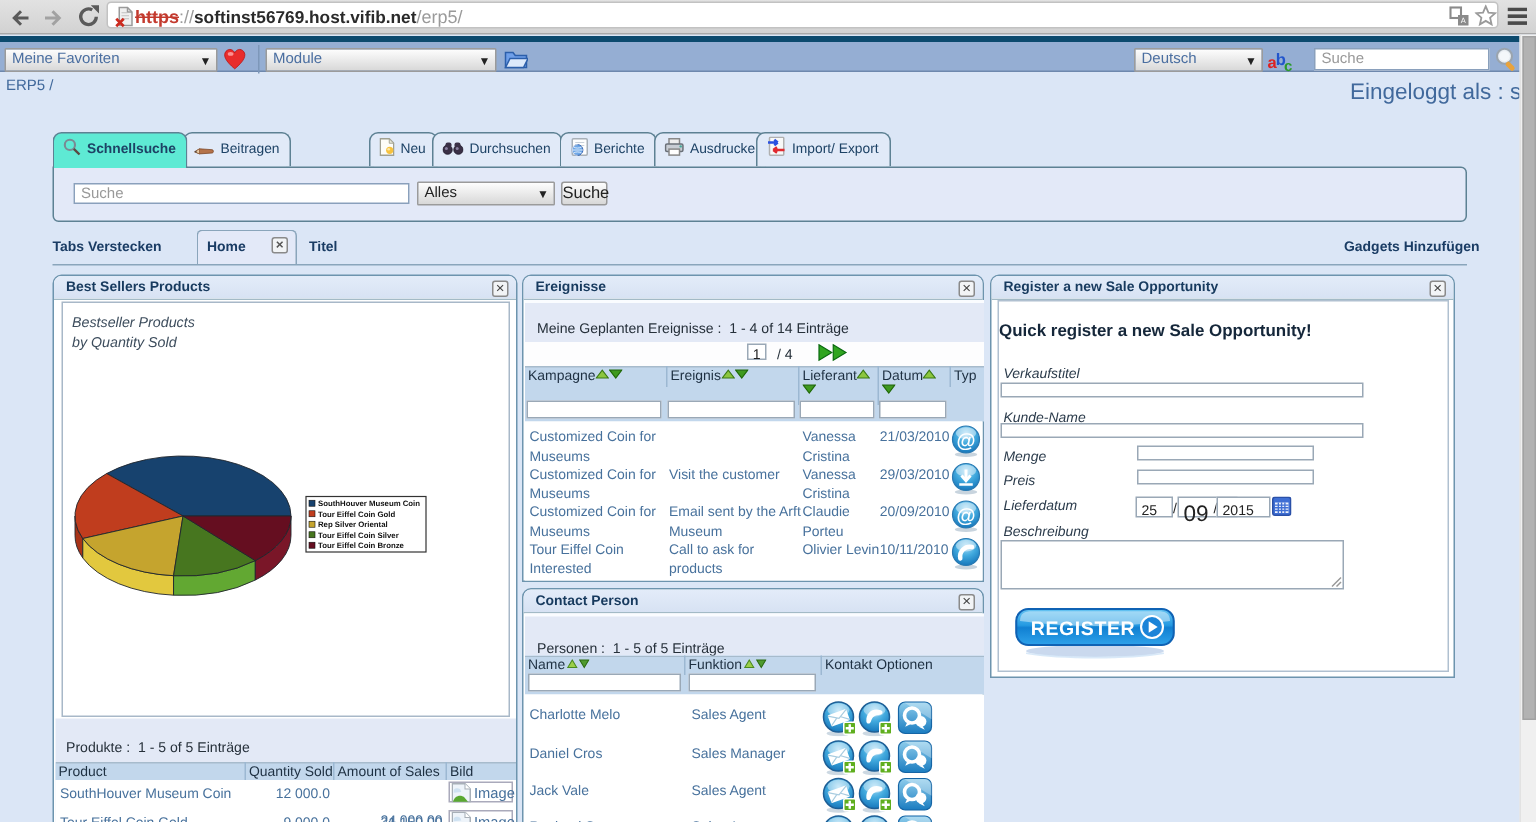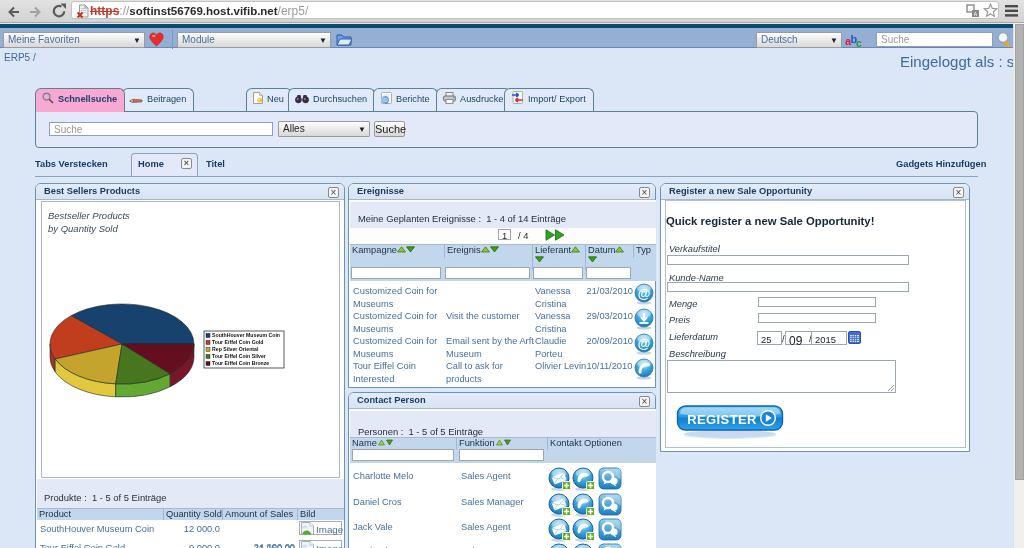--- a/index.html
+++ b/index.html
@@ -31,21 +31,21 @@
 
 
 .navtext { color:#41699c; font-size:15px; white-space:nowrap; }
 .bold-blue { color:#1a3c64; font-size:9.3px; font-weight:bold; white-space:nowrap; }
 
 
 .tab { position:absolute; top:88px; height:23px; border:1px solid #5d8193; border-bottom:none;
   border-radius:6px 6px 0 0; background:#e1eaf8; font-size:9.2px; color:#1d4265;
   line-height:21px; white-space:nowrap; padding-right:7px; }
 .tab .ticon { display:inline-block; vertical-align:-2px; margin:0 4px 0 6px; }
-.tab.active { background:#f9a8d4; height:24px; font-weight:bold; z-index:3; }
+.tab.active { background:#5eead4; height:24px; font-weight:bold; z-index:3; }
 
 #searchpanel { position:absolute; left:35px; top:111px; width:943px; height:37px;
   background:#e3e9f8; border:1px solid #5d8193; border-radius:0 4px 4px 4px; }
 
 
 .panel { position:absolute; background:#fff; border:1px solid #6d94ae; border-radius:6px 6px 0 0; }
 .ptitle { position:absolute; left:0; top:0; right:0; height:16px; border-radius:5px 5px 0 0;
   background:linear-gradient(#e3ecf9,#d7e2f3); border-bottom:1px solid #a3bac6;
   font-size:9.3px; font-weight:bold; color:#173a5e; line-height:15px; padding-left:8px; }
 .pclose { position:absolute; top:3px; right:5px; width:11px; height:11px; background:#f2f4f6;
@@ -503,21 +503,21 @@
     <div class="finput" style="left:1px;top:54px;width:242px;height:10px;"></div>
     <div class="flabel" style="left:3px;top:72px;">Kunde-Name</div>
     <div class="finput" style="left:1px;top:81px;width:242px;height:10px;"></div>
     <div class="flabel" style="left:3px;top:98px;">Menge</div>
     <div class="finput" style="left:92px;top:96px;width:118px;height:10px;"></div>
     <div class="flabel" style="left:3px;top:114px;">Preis</div>
     <div class="finput" style="left:92px;top:112px;width:118px;height:10px;"></div>
     <div class="flabel" style="left:3px;top:131px;">Lieferdatum</div>
     <div class="finput" style="left:91px;top:130px;width:25px;height:14px;font-size:9.4px;color:#222;padding:2px 0 0 3px;">25</div>
     <div class="abs" style="left:116px;top:132px;font-size:9.4px;color:#222;">/</div>
-    <div class="finput" style="left:119px;top:130px;width:40px;height:14px;font-size:12px;color:#222;padding:2px 0 0 3px;">09</div>
+    <div class="finput" style="left:119px;top:130px;width:40px;height:14px;font-size:15px;color:#222;padding:2px 0 0 3px;">09</div>
     <div class="abs" style="left:143px;top:132px;font-size:9.4px;color:#222;">/</div>
     <div class="finput" style="left:145px;top:130px;width:36px;height:14px;font-size:9.4px;color:#222;padding:2px 0 0 3px;">2015</div>
     <svg class="abs" style="left:182px;top:130px;" width="13" height="13" viewBox="0 0 13 13">
       <rect x="0.5" y="0.5" width="12" height="12" rx="1.5" fill="#3f6fd4" stroke="#2a50a8"></rect>
       <rect x="2" y="4" width="9" height="7" fill="#fff" opacity="0.9"></rect>
       <path d="M2,5.7 H11 M2,7.5 H11 M2,9.3 H11 M4.2,4 V11 M6.4,4 V11 M8.6,4 V11" stroke="#3f6fd4" stroke-width="0.9"></path>
     </svg>
     <div class="flabel" style="left:3px;top:148px;">Beschreibung</div>
     <div class="finput" style="left:1px;top:159px;width:229px;height:33px;">
       <svg style="position:absolute;right:0;bottom:0" width="8" height="8" viewBox="0 0 8 8">

